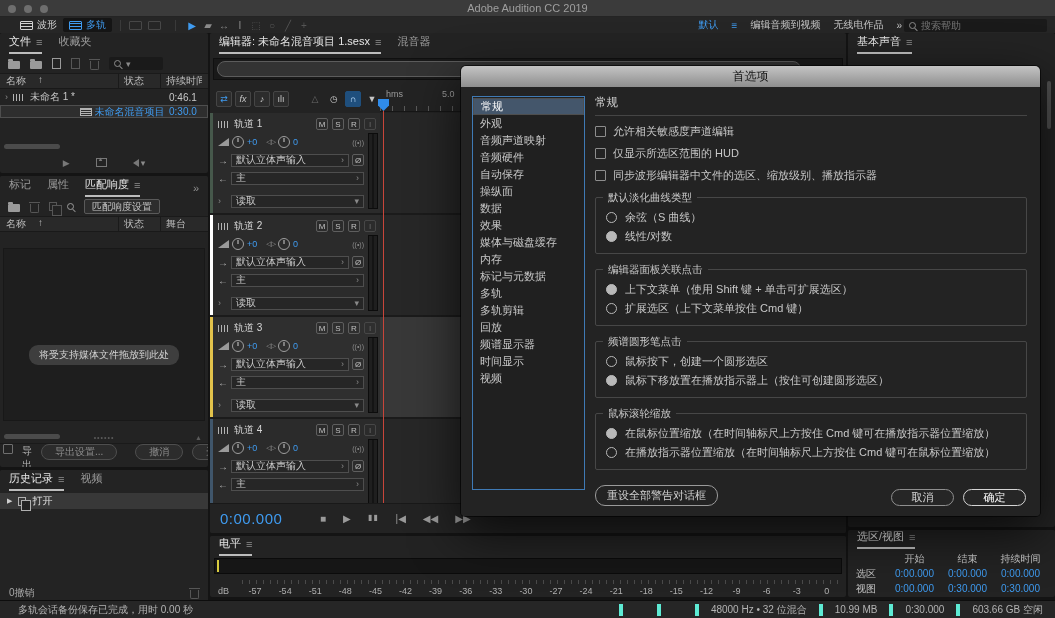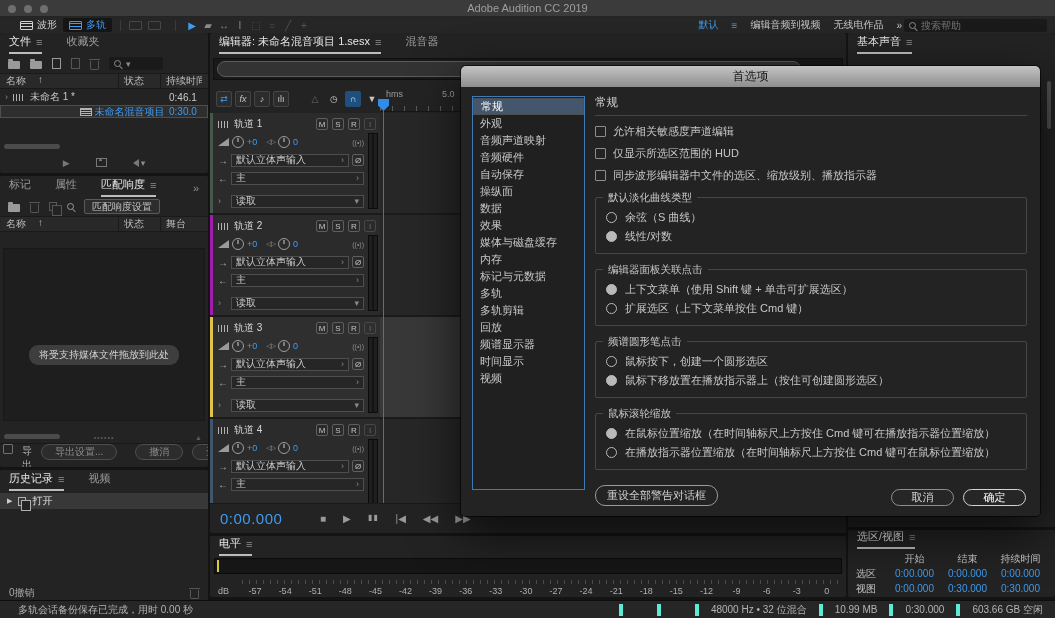--- a/index.html
+++ b/index.html
@@ -29,21 +29,21 @@
   .ws .blue{color:#3f9bf0}
   .searchbox{display:flex;align-items:center;gap:5px;width:143px;height:13px;background:#1a1a1a;border-radius:2px;
              padding:0 5px;margin:0 8px 0 2px}
   .searchbox input{flex:1;background:transparent;border:none;outline:none;color:#8d8d8d;font-size:10px;
              font-family:Liberation Serif, serif}
   .i-mag{position:relative;width:7px;height:7px;border:1px solid #8a8a8a;border-radius:50%;flex:none}
   .i-mag::after{content:"";position:absolute;right:-3px;bottom:-2px;width:4px;height:1px;background:#8a8a8a;transform:rotate(45deg)}
 
   
   .panel{position:absolute;background:#232323;border-radius:2px;overflow:hidden}
-  .tabbar{height:21px;display:flex;align-items:flex-end;gap:24px;padding:0 9px;font-size:11px;color:#9c9c9c;background:#232323}
+  .tabbar{height:21px;display:flex;align-items:flex-end;gap:16px;padding:0 9px;font-size:11px;color:#9c9c9c;background:#232323}
   .tab{padding:3px 0 3px;border-bottom:2px solid transparent;display:flex;gap:5px;align-items:center;white-space:nowrap}
   .tab.active{color:#e6e6e6;border-color:#bdbdbd}
   .menu-g{color:#8f8f8f}
   .ovf{margin-left:auto;color:#8f8f8f;padding-bottom:3px}
 
   .iconrow{height:20px;display:flex;align-items:center;gap:10px;padding:0 8px;border-bottom:1px solid #1a1a1a}
   .i-folder{width:12px;height:8px;background:currentColor;border-radius:1px;position:relative;color:#9a9a9a;margin-top:2px}
   .i-folder::before{content:"";position:absolute;top:-2px;left:0;width:5px;height:2px;background:currentColor;border-radius:1px 1px 0 0}
   .i-doc{width:9px;height:11px;border:1px solid currentColor;color:#9a9a9a}
   .i-copy{width:8px;height:9px;border:1px solid currentColor;position:relative;color:#565656}
@@ -107,21 +107,21 @@
         background:repeating-linear-gradient(90deg,#5a5a5a 0 1px,transparent 1px 12px)}
   .ruler .unit{position:absolute;left:6px;top:3px;font-size:9px;color:#9a9a9a}
   .ruler .tk{position:absolute;left:62px;top:3px;font-size:9px;color:#9a9a9a}
   .cti{position:absolute;left:168px;top:66px;width:11px;height:12px;background:#2f8ceb;z-index:5;
        clip-path:polygon(0 0,100% 0,100% 55%,50% 100%,0 55%)}
   .playline{position:absolute;left:173px;top:78px;width:1px;height:392px;background:#c8453a;z-index:4}
   .tracks{position:absolute;left:0;right:0;top:80px;height:390px;overflow:hidden;background:#1b1b1b;display:flex;flex-direction:column;gap:2px}
   .track{height:100px;flex:none;display:flex}
   .thead{width:170px;flex:none;background:#2b2b2b;position:relative;padding:2px 2px 0 5px;font-size:10px}
   .thead.t1{border-left:3px solid #46584b}
-  .thead.t2{border-left:3px solid #a21caf}
+  .thead.t2{border-left:3px solid #ffffff}
   .thead.t3{border-left:3px solid #e2c24b;background:#2f2f2f}
   .thead.t4{border-left:3px solid #40566b}
   .lane{flex:1;background:#272727}
   .lane.l3{background:#383838}
   .trow{display:flex;align-items:center;gap:3px;height:18px;padding-right:14px}
   .trow.head-row{padding-right:2px;gap:4px}
   .tname{color:#d8d8d8;flex:1;overflow:hidden;white-space:nowrap}
   .sq{width:12px;height:12px;border:1px solid #5e5e5e;border-radius:2px;color:#c2c2c2;font-size:8px;
       display:flex;align-items:center;justify-content:center;flex:none}
   .sq.dim{color:#6a6a6a;border-color:#474747}

